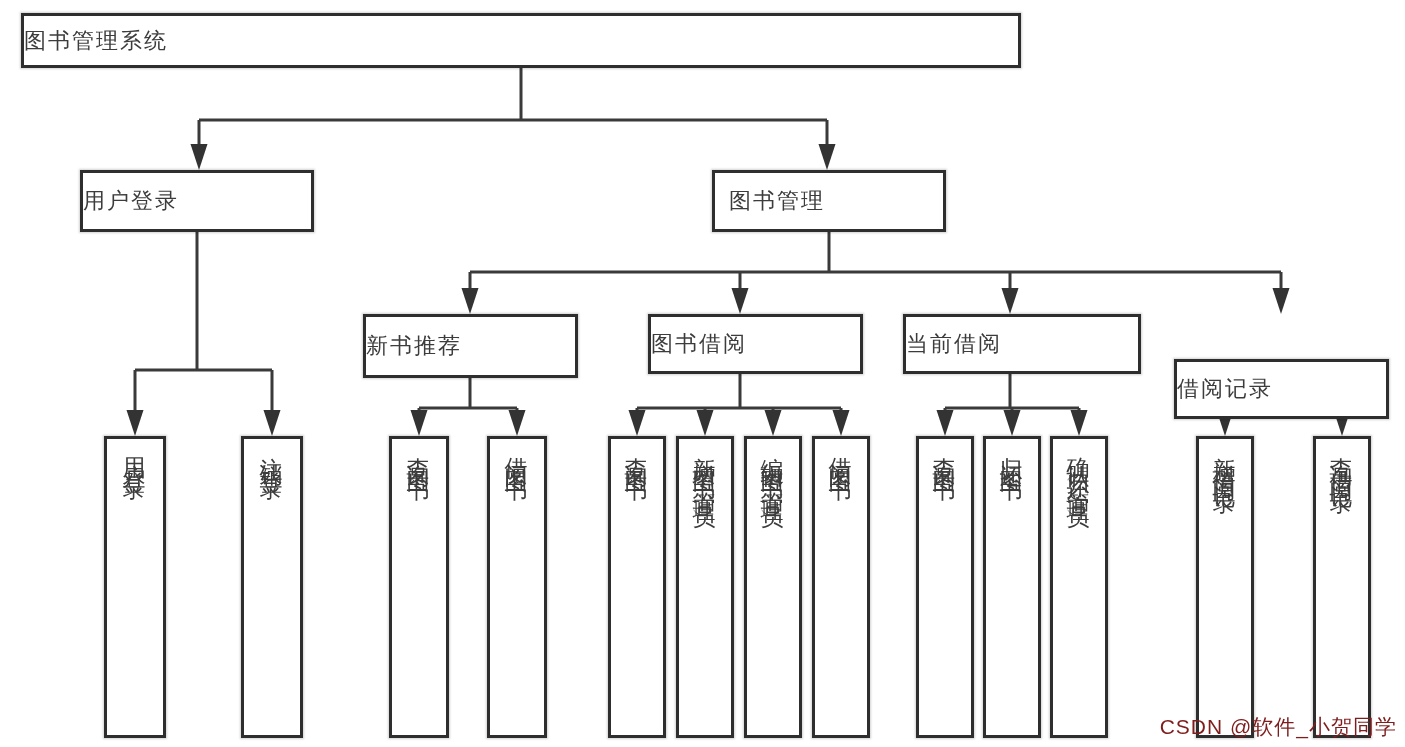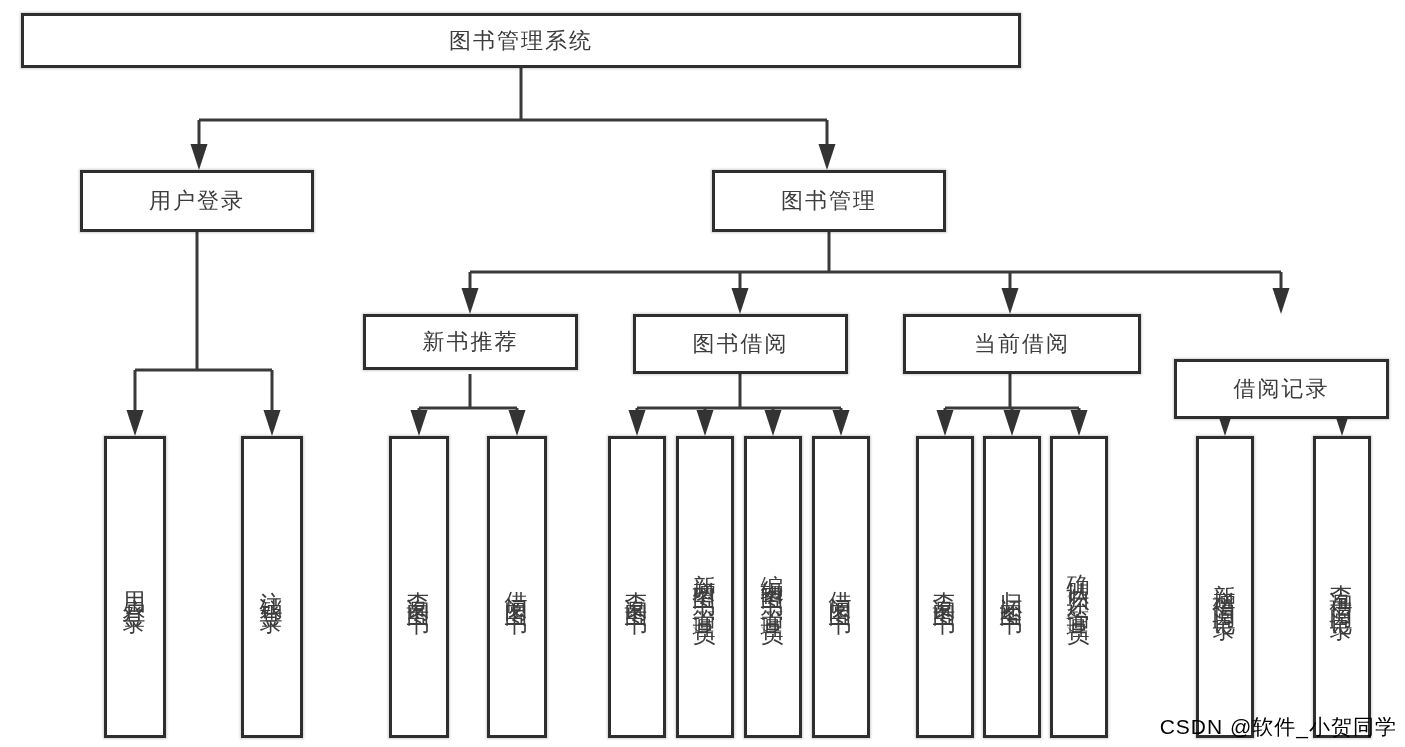--- a/index.html
+++ b/index.html
@@ -24,43 +24,42 @@
   }
   .wires polygon.head { fill: #333333; }
   .node {
     position: absolute;
     box-sizing: border-box;
     background: #ffffff;
     border: 3px solid #2e2e2e;
     box-shadow: 0 0 2px 1px rgba(0,0,0,0.18);
     display: flex;
     align-items: center;
-    justify-content: center;
     color: #3c3c3c;
   }
   .node .lbl {
     font-size: 22px;
     letter-spacing: 2px;
     white-space: nowrap;
   }
   .leaf {
     writing-mode: vertical-lr;
     text-orientation: mixed;
   }
   .leaf .lbl {
     font-size: 23px;
     letter-spacing: 7px;
     white-space: nowrap;
   }
   
   .n-root  { left: 21px;  top: 13px;  width: 1000px; height: 55px; }
   .n-l2a   { left: 80px;  top: 170px; width: 234px;  height: 62px; }
-  .n-l2b   { left: 712px; top: 170px; width: 234px;  height: 62px; }
-  .n-g0    { left: 363px; top: 314px; width: 215px;  height: 56px; }
-  .n-g1    { left: 633px; top: 314px; width: 215px;  height: 60px; }
+  .n-l2b   { left: 712px; top: 170px; width: 234px;  height: 62px; padding-left: 14px; }
+  .n-g0    { left: 363px; top: 314px; width: 215px;  height: 64px; }
+  .n-g1    { left: 648px; top: 314px; width: 215px;  height: 60px; }
   .n-g2    { left: 903px; top: 314px; width: 238px;  height: 60px; }
   .n-g3    { left: 1174px;top: 314px; width: 215px;  height: 60px; margin-top: 45px; }
   .lf      { top: 436px; height: 302px; }
   .n-a0 { left: 104px;  width: 62px; }
   .n-a1 { left: 241px;  width: 62px; }
   .n-b0 { left: 389px;  width: 60px; }
   .n-b1 { left: 487px;  width: 60px; }
   .n-c0 { left: 608px;  width: 58px; }
   .n-c1 { left: 676px;  width: 58px; }
   .n-c2 { left: 744px;  width: 58px; }
@@ -68,21 +67,21 @@
   .n-d0 { left: 916px;  width: 58px; }
   .n-d1 { left: 983px;  width: 58px; }
   .n-d2 { left: 1050px; width: 58px; }
   .n-e0 { left: 1196px; width: 58px; }
   .n-e1 { left: 1313px; width: 58px; }
   .watermark {
     position: absolute;
     right: 8px;
     bottom: 6px;
     font-size: 21px;
-    color: #000000;
+    color: #7f1d1d;
     letter-spacing: 1px;
     z-index: 5;
     white-space: nowrap;
   }
 </style>
 </head>
 <body>
 
 <div class="canvas">
 

